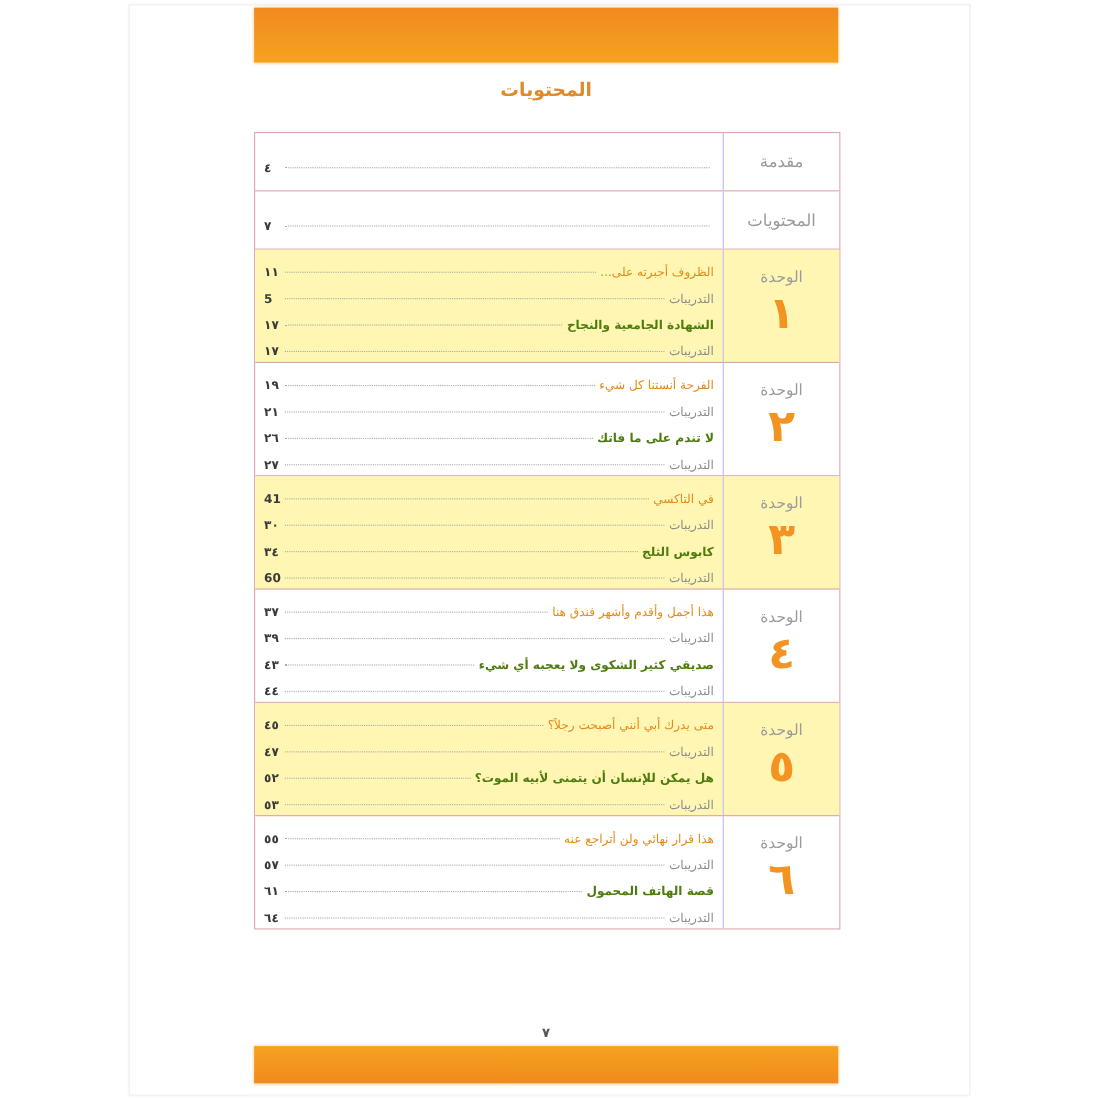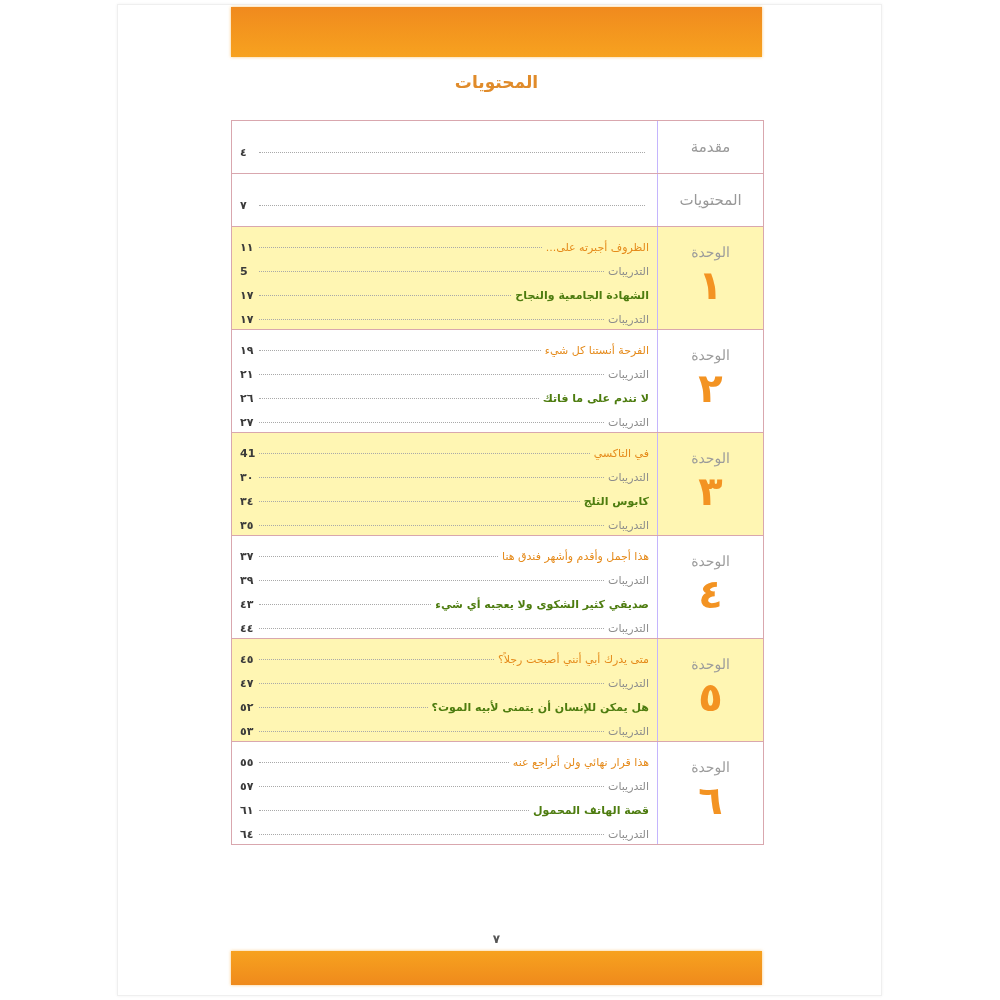--- a/index.html
+++ b/index.html
@@ -160,21 +160,21 @@
             <span class="page">٣٠</span>
           </div>
           <div class="entry">
             <span class="etext t-red">كابوس الثلج</span>
             <span class="dots"></span>
             <span class="page">٣٤</span>
           </div>
           <div class="entry">
             <span class="etext t-gray">التدريبات</span>
             <span class="dots"></span>
-            <span class="page">٣٥</span>
+            <span class="page">60</span>
           </div>
         </div>
       </div>
       <div class="toc-row unit-row">
         <div class="label-cell">
           <span class="unit-word">الوحدة</span>
           <span class="unit-num">٤</span>
         </div>
         <div class="entries">
           <div class="entry">

